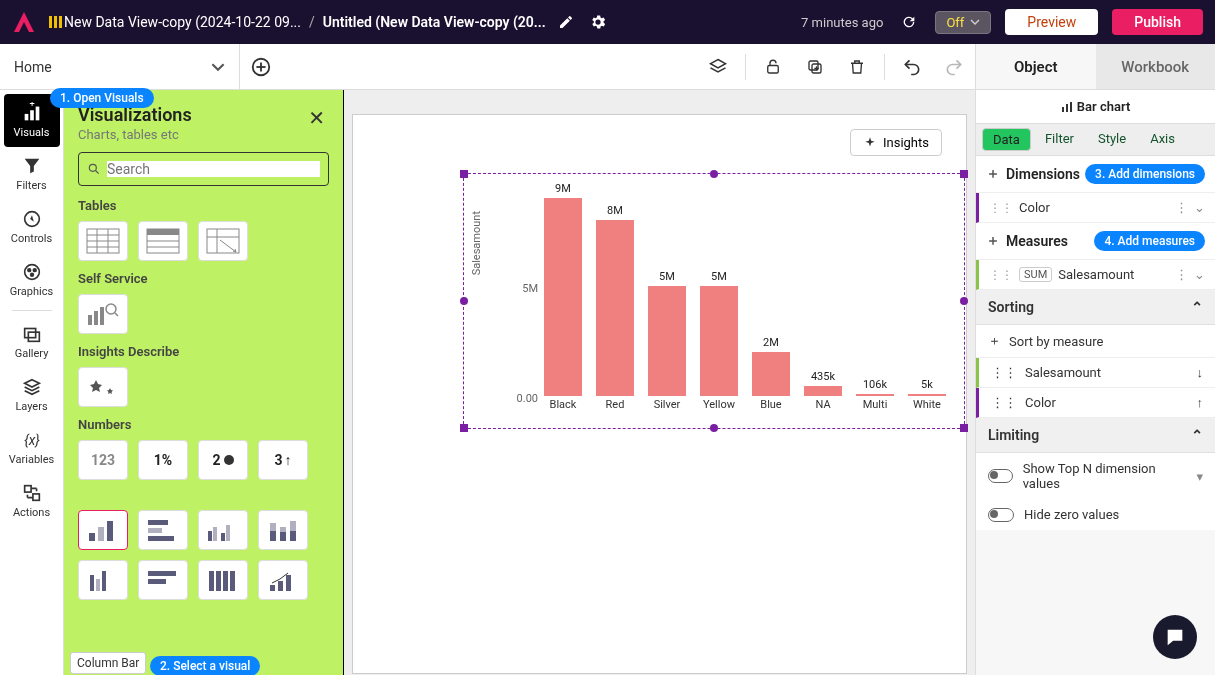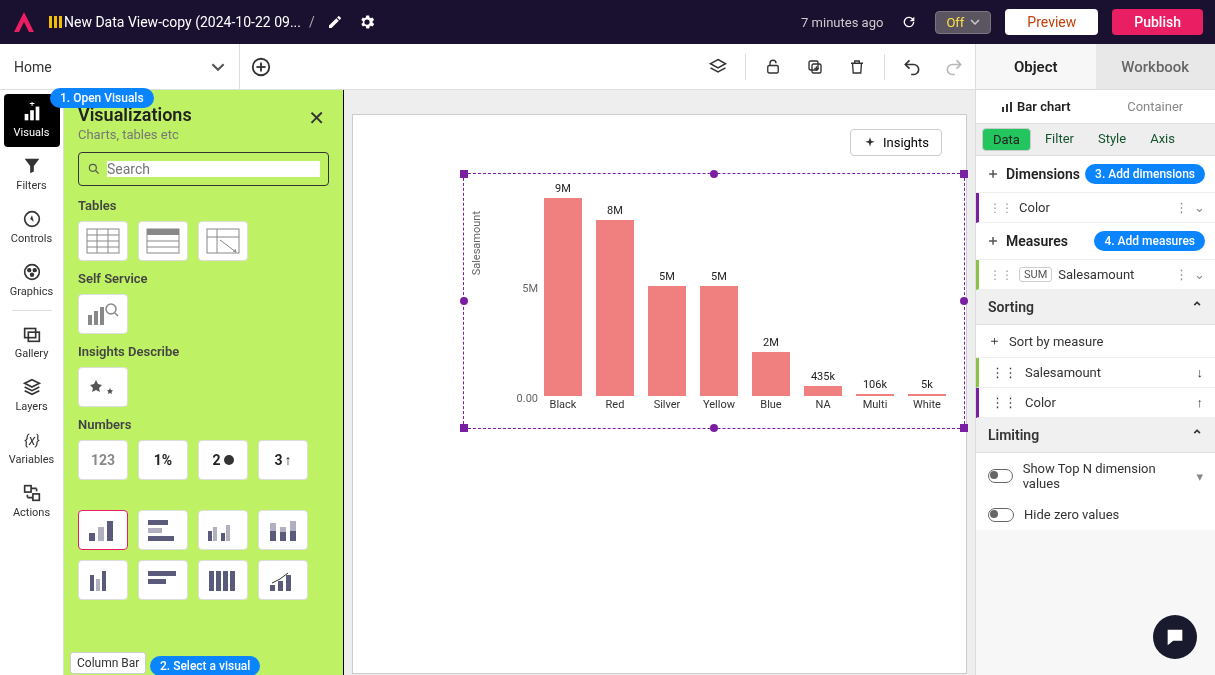--- a/index.html
+++ b/index.html
@@ -127,20 +127,21 @@
   <span class="yellow-bars">
     <svg width="16" height="16" viewBox="0 0 16 16">
         <rect x="1" y="2" width="3" height="12" fill="#f0c000"></rect>
         <rect x="6" y="2" width="3" height="12" fill="#f0c000"></rect>
         <rect x="11" y="2" width="3" height="12" fill="#f0c000"></rect>
       </svg>
   </span>
   <div class="breadcrumb">
     <span class="bc-item">New Data View-copy (2024-10-22 09...</span>
     <span class="bc-sep">/</span>
+    <span class="bc-item bc-bold">Untitled (New Data View-copy (20...</span>
     <span class="icon-btn">
       <svg width="16" height="16" viewBox="0 0 24 24" fill="#fff">
           <path d="M3 17.25V21h3.75l11-11-3.75-3.75-11 11zM20.7 7.05a1 1 0 0 0 0-1.41l-2.34-2.34a1 1 0 0 0-1.41 0l-1.83 1.83 3.75 3.75 1.83-1.83z"></path>
         </svg>
     </span>
     <span class="icon-btn">
       <svg width="18" height="18" viewBox="0 0 24 24" fill="#fff">
           <path d="M19.4 13a7.5 7.5 0 0 0 .1-1 7.5 7.5 0 0 0-.1-1l2.1-1.6-2-3.4-2.5 1a7.4 7.4 0 0 0-1.7-1l-.4-2.6h-4l-.4 2.6a7.4 7.4 0 0 0-1.7 1l-2.5-1-2 3.4L6.5 11a7.5 7.5 0 0 0-.1 1 7.5 7.5 0 0 0 .1 1l-2.1 1.6 2 3.4 2.5-1a7.4 7.4 0 0 0 1.7 1l.4 2.6h4l.4-2.6a7.4 7.4 0 0 0 1.7-1l2.5 1 2-3.4L19.4 13zM12 15.5A3.5 3.5 0 1 1 15.5 12 3.5 3.5 0 0 1 12 15.5z"></path>
         </svg>
     </span>
@@ -515,21 +516,20 @@
   </div>
   <div class="tabs2">
     <div class="tab">
       <svg width="12" height="12" viewBox="0 0 12 12">
           <rect x="1" y="6" width="2" height="5" fill="#333"></rect>
           <rect x="5" y="3" width="2" height="8" fill="#333"></rect>
           <rect x="9" y="1" width="2" height="10" fill="#333"></rect>
         </svg>
       <span style="font-weight:600">Bar chart</span>
     </div>
-    <div class="tab inactive">Container</div>
   </div>
   <div class="tabs3">
     <div class="tbtn active">Data</div>
     <div class="tbtn">Filter</div>
     <div class="tbtn">Style</div>
     <div class="tbtn">Axis</div>
   </div>
 
   <div class="sec-row">
     <span style="display:flex;align-items:center;gap:6px;">

